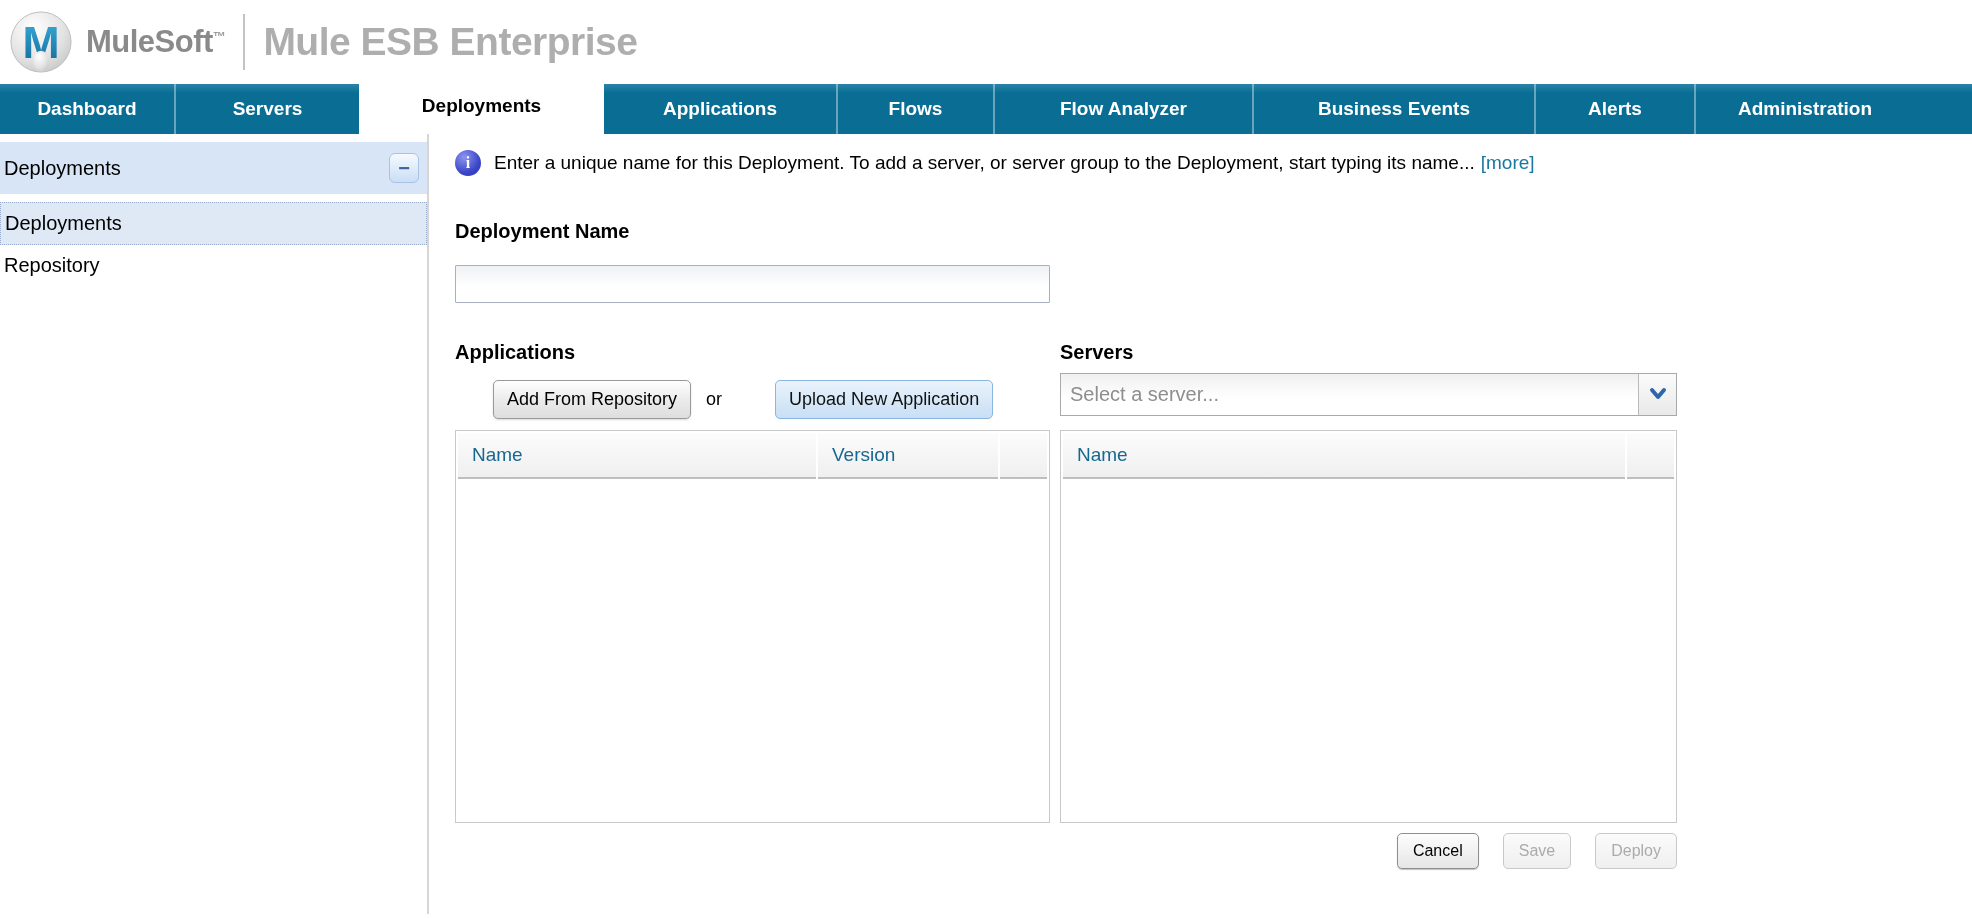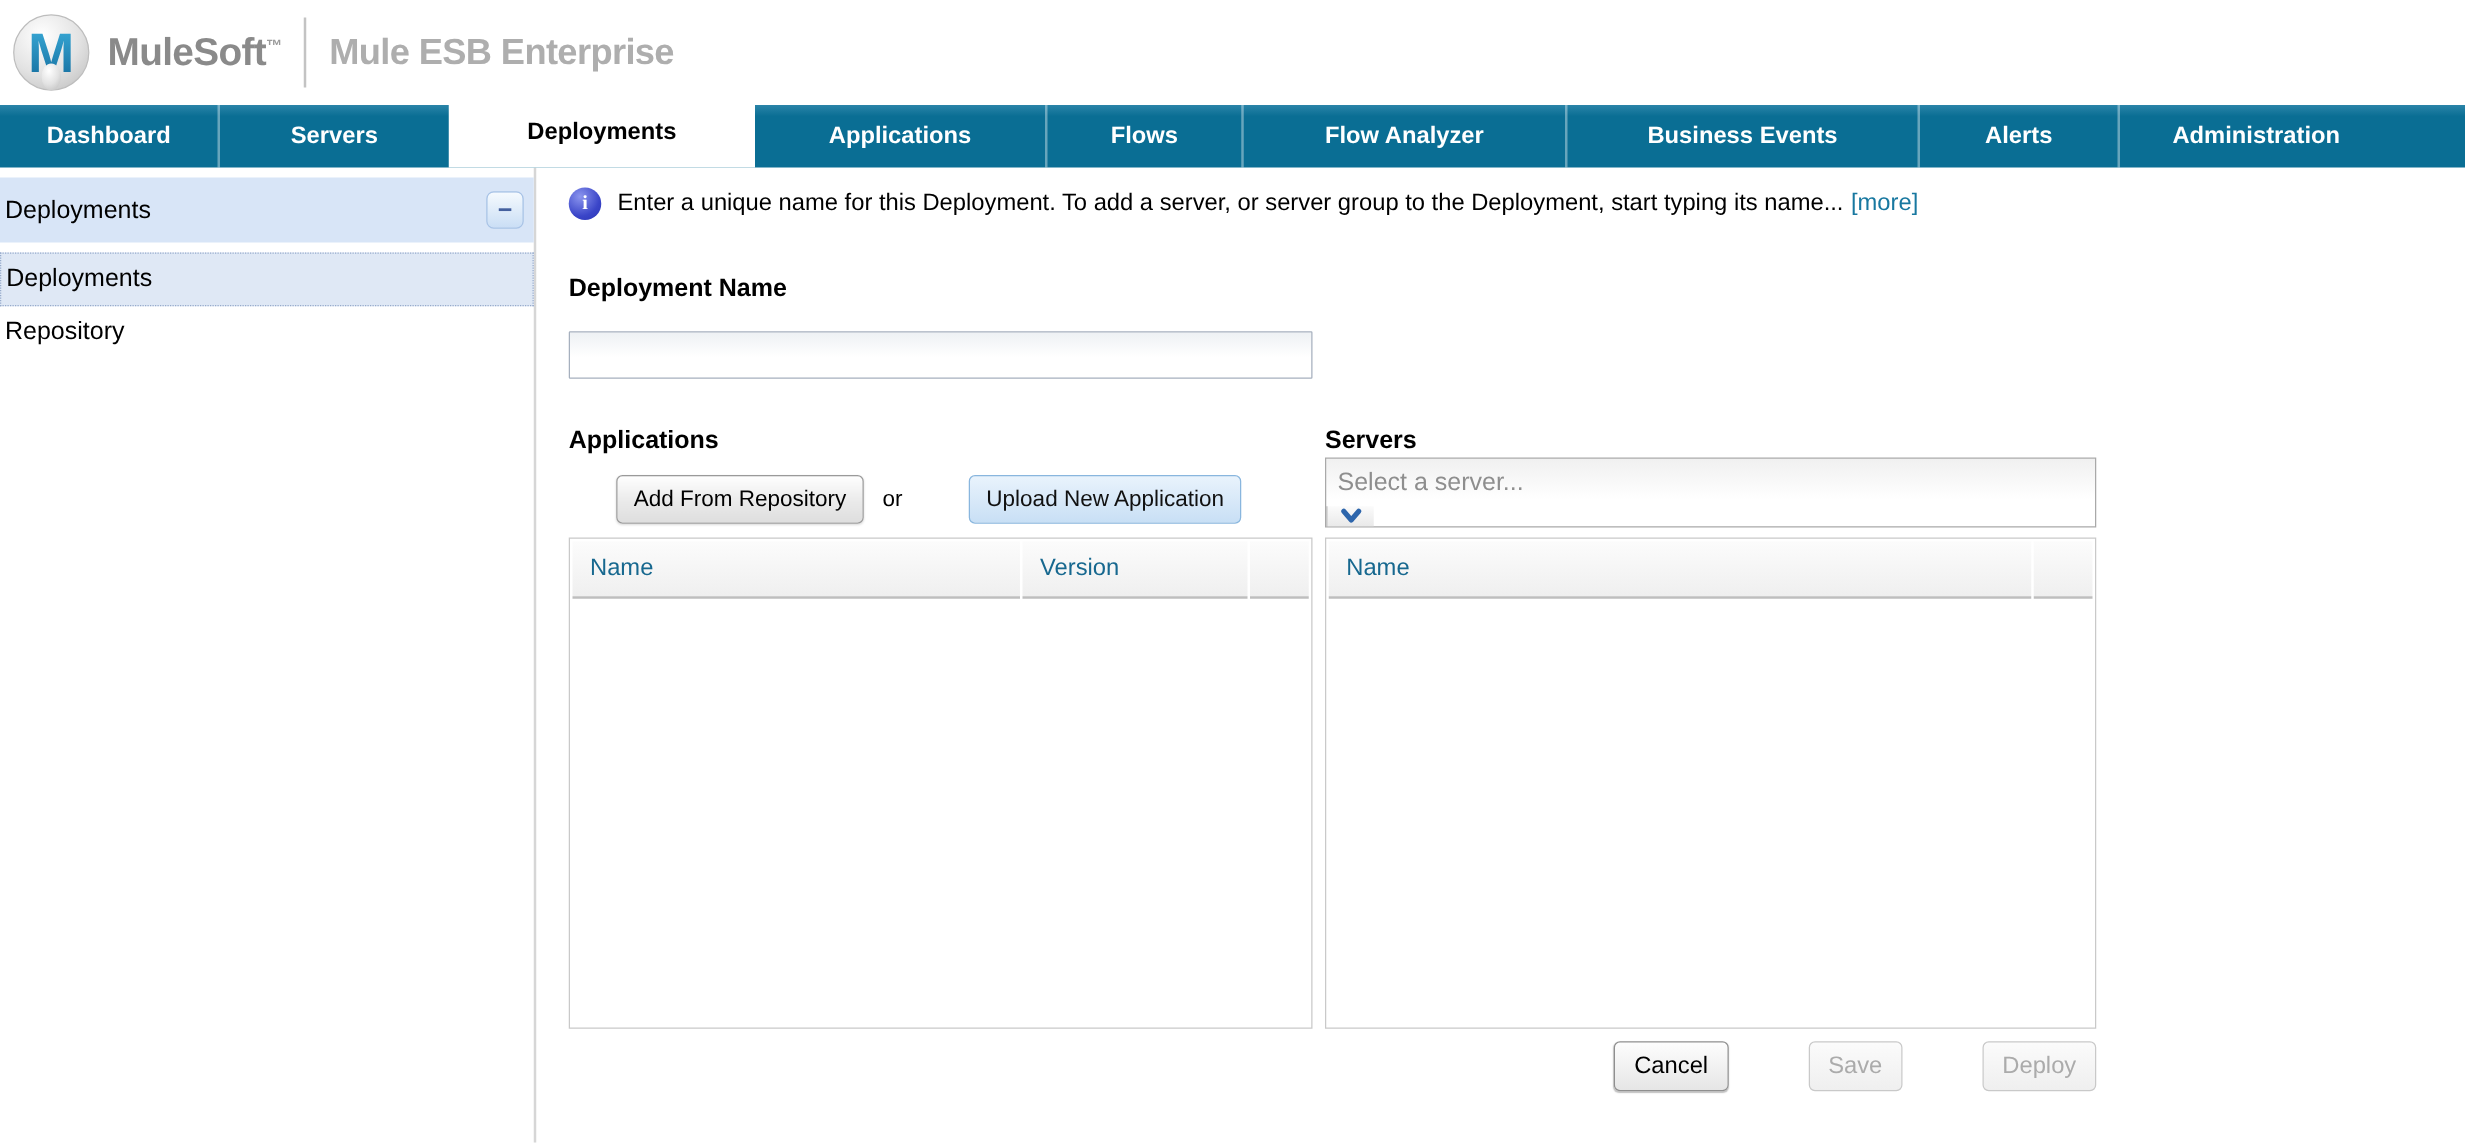--- a/index.html
+++ b/index.html
@@ -9,21 +9,21 @@
     width: 1972px; height: 918px;
     color:#000;
   }
 
   
   .app-header { height:84px; display:flex; align-items:center; padding-left:10px; }
   .logo-badge { width:62px; height:62px; flex:0 0 auto; }
   .brand-name { font-size:31px; font-weight:bold; color:#8a8a8a; margin-left:14px; letter-spacing:-0.5px; }
   .brand-tm { font-size:13px; color:#9a9a9a; vertical-align:super; font-weight:bold; }
   .brand-divider { width:2px; height:56px; background:#c3c3c3; margin:0 18px; }
-  .product-name { font-size:29px; font-weight:bold; color:#aeaeae; letter-spacing:-0.5px; }
+  .product-name { font-size:39px; font-weight:bold; color:#aeaeae; letter-spacing:-0.5px; }
 
   
   .navbar { display:flex; height:50px; background:linear-gradient(#2a84a8, #0a6e94 18%, #0a6e94); position:relative; }
   .tab {
     color:#fff; font-weight:bold; font-size:19px;
     display:flex; align-items:center; justify-content:center;
     height:50px; cursor:pointer; position:relative;
   }
   .tab + .tab { border-left:2px solid rgba(255,255,255,0.38); }
   .tab.active {
@@ -91,42 +91,42 @@
     box-shadow:0 1px 2px rgba(0,0,0,0.15);
   }
   .btn-blue {
     background:linear-gradient(#e9f3fc, #c8dff5);
     border:1px solid #89b6de; color:#111;text-align:center;
   }
   .or-text { font-size:18px; font-weight:normal; }
 
   
   .combo {
-    width:617px; height:56px; border:1px solid #a9a9a9;
+    width:617px; height:43px; border:1px solid #a9a9a9;
     display:flex; background:linear-gradient(#f0f0f0, #ffffff 60%);
-    margin-bottom:10px; cursor:pointer;flex-direction:column;
+    margin-bottom:10px; cursor:pointer;
   }
   .combo-text { flex:1; display:flex; align-items:center; padding-left:9px; color:#8e8e8e; font-size:20px; }
   .combo-btn { width:38px; border-left:1px solid #b9b9b9; background:linear-gradient(#fbfbfb, #e9e9e9); display:flex; align-items:center; justify-content:center; }
 
   
   .grid { border:1px solid #c9c9c9; height:393px; background:#fff; display:flex; flex-direction:column; }
   .grid-head { display:flex; padding:2px 2px 0 2px; height:48px; flex:0 0 auto; }
   .grid-th {
     background:linear-gradient(#fcfcfc, #efefef);
     border-bottom:2px solid #bebebe;
     display:flex; align-items:center; padding-left:14px;
     color:#17688f; font-size:19px;
   }
   .grid-th + .grid-th { margin-left:2px;text-align:center; }
   .grid-body { flex:1; }
 
   
   .footer-actions { display:flex; justify-content:flex-end; align-items:center; gap:24px; margin-top:10px; width:1222px; }
-  .btn-footer { font-size:19px; padding:8px 15px; border-radius:5px;margin-left:40px; }
+  .btn-footer { font-size:16px; padding:8px 15px; border-radius:5px; }
   .btn-enabled {
     background:linear-gradient(#fdfdfd, #e6e6e6);
     border:1px solid #8f8f8f; color:#000;
     box-shadow:0 1px 1px rgba(0,0,0,0.25);
   }
   .btn-disabled {
     background:linear-gradient(#fbfbfb, #efefef);
     border:1px solid #c9c9c9; color:#ababab; cursor:default;
   }
 </style>

